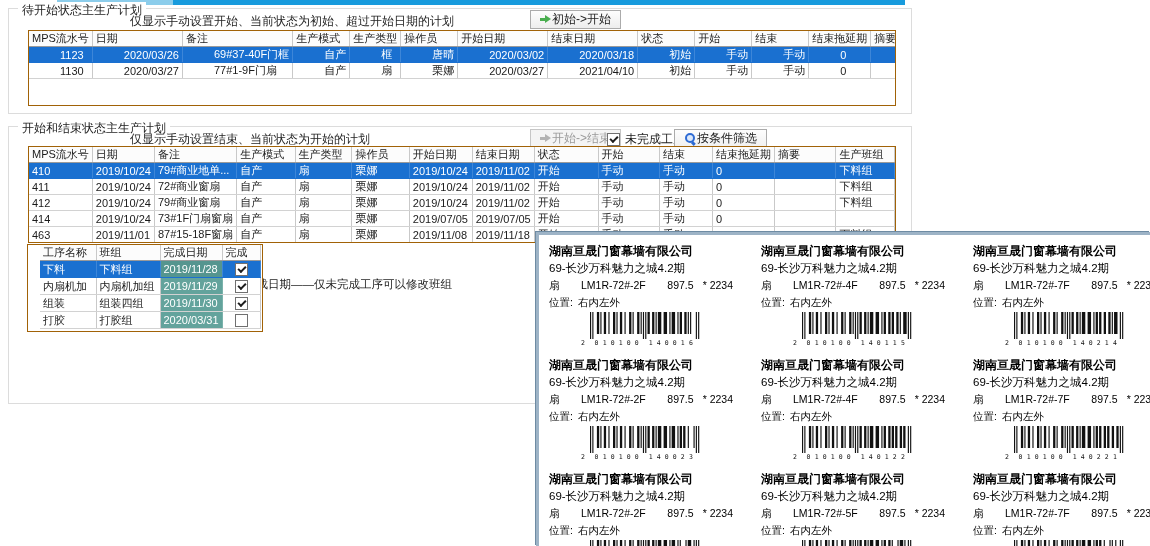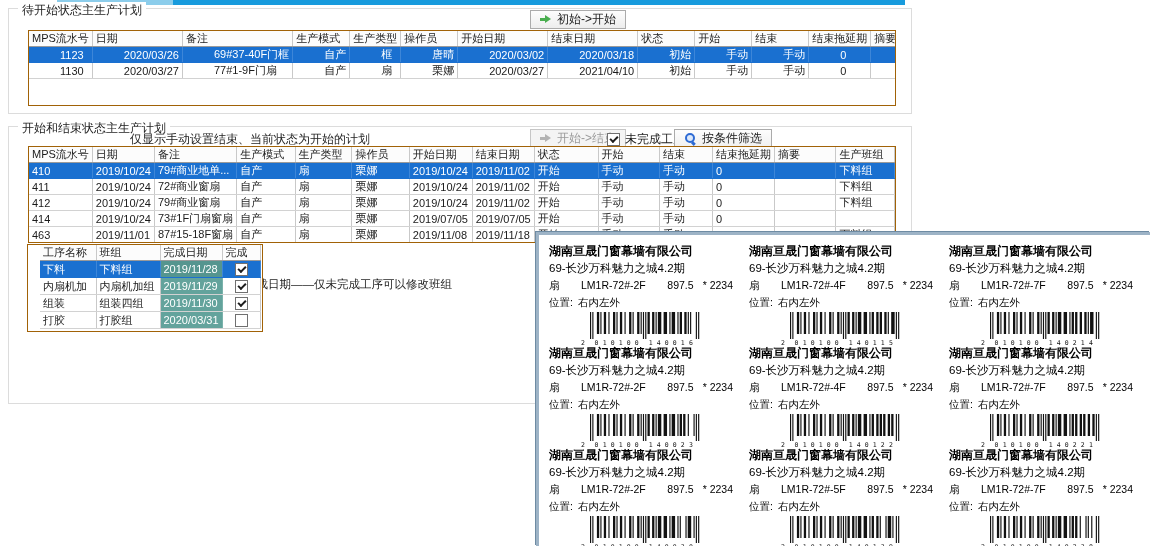--- a/index.html
+++ b/index.html
@@ -22,21 +22,21 @@
   #gb2{left:8px;top:126px;width:902px;height:276px;}
   .gbt{position:absolute;top:-7px;left:9px;background:#ffffff;padding:0 4px;
        font-size:12px;color:#1c1c1c;white-space:nowrap;}
 
   .hint{position:absolute;font-size:12px;color:#242424;white-space:nowrap;}
   #hint1{left:130px;top:13px;}
   #hint2{left:130px;top:131px;}
   #hint-process{left:130px;top:245px;font-size:11.5px;margin-top:32px;}
 
   
-  .wbtn{position:absolute;display:flex;align-items:center;gap:5px;
+  .wbtn{position:absolute;display:flex;align-items:center;
         font-size:12px;color:#1c1c1c;padding:0 9px;height:19px;
         background:linear-gradient(#fdfdfd,#ededed);
         border:1px solid #ababab;cursor:default;
         font-family:inherit;white-space:nowrap;}
   #btn-start{left:530px;top:10px;}
   #btn-finish{left:530px;top:129px;color:#9a9a9a;background:#f4f4f4;border-color:#c6c6c6;}
   #btn-filter{left:674px;top:129px;background:linear-gradient(#fdfdfd,#f0f0f0);}
 
   .arrow-icon{position:relative;width:12px;height:9px;display:inline-block;flex:0 0 12px;}
   .arrow-icon::before{content:'';position:absolute;left:0;top:3px;width:5px;height:3px;background:var(--c);}
@@ -78,21 +78,21 @@
   .grid tr.sel td{background:#1a70d0;color:#ffffff;border-right-color:#3d86d8;border-bottom-color:#1a70d0;}
   .grid td.teal{background:#63a39c;color:#ffffff;border-right-color:#7ab2ab;}
   .grid tr.sel td.teal{background:#55958f;}
   .grid td.ck{text-align:center;}
 
   
   .label-panel{position:absolute;left:536px;top:232px;width:614px;height:314px;
      background:#ffffff;border-left:3px solid #9db3c6;border-top:3px solid #9db3c6;
      box-shadow:-1px -1px 0 #6e8ba3;
      display:grid;grid-template-columns:repeat(3,200px);grid-auto-rows:102px;
-     padding:6px 0 0 6px;box-sizing:border-box;}
+     padding:6px 0 0 6px;box-sizing:border-box;gap:12px;}
   .label{width:192px;padding:2px 4px;box-sizing:border-box;color:#000;}
   .l-company{font-weight:bold;font-size:12px;white-space:nowrap;}
   .l-project{font-size:11.5px;margin-top:1px;white-space:nowrap;}
   .l-specs{display:flex;align-items:baseline;font-size:10.5px;margin-top:3px;white-space:nowrap;}
   .l-type{width:32px;}
   .l-model{flex:1;}
   .l-dim-h{margin-left:9px;}
   .l-loc{font-size:10.5px;margin-top:3px;display:flex;gap:5px;white-space:nowrap;}
   .l-barcode{margin-top:2px;text-align:center;line-height:0;}
 </style>
@@ -100,20 +100,21 @@
 <body>
 
 <div class="screen">
 
   <div class="strip strip-light"></div>
   <div class="strip strip-bright"></div>
 
   <div class="gb" id="gb1">
     <span class="gbt">待开始状态主生产计划</span>
   </div>
+  <div class="hint" id="hint1">仅显示手动设置开始、当前状态为初始、超过开始日期的计划</div>
   <button class="wbtn" id="btn-start">
     <span class="arrow-icon arrow-green"></span>
     <span>初始-&gt;开始</span>
   </button>
   <div class="gridbox" id="grid1">
       <table class="grid g1">
         <colgroup>
           <col style="width: 62px;">
           <col style="width: 59px;">
           <col style="width: 60px;">

